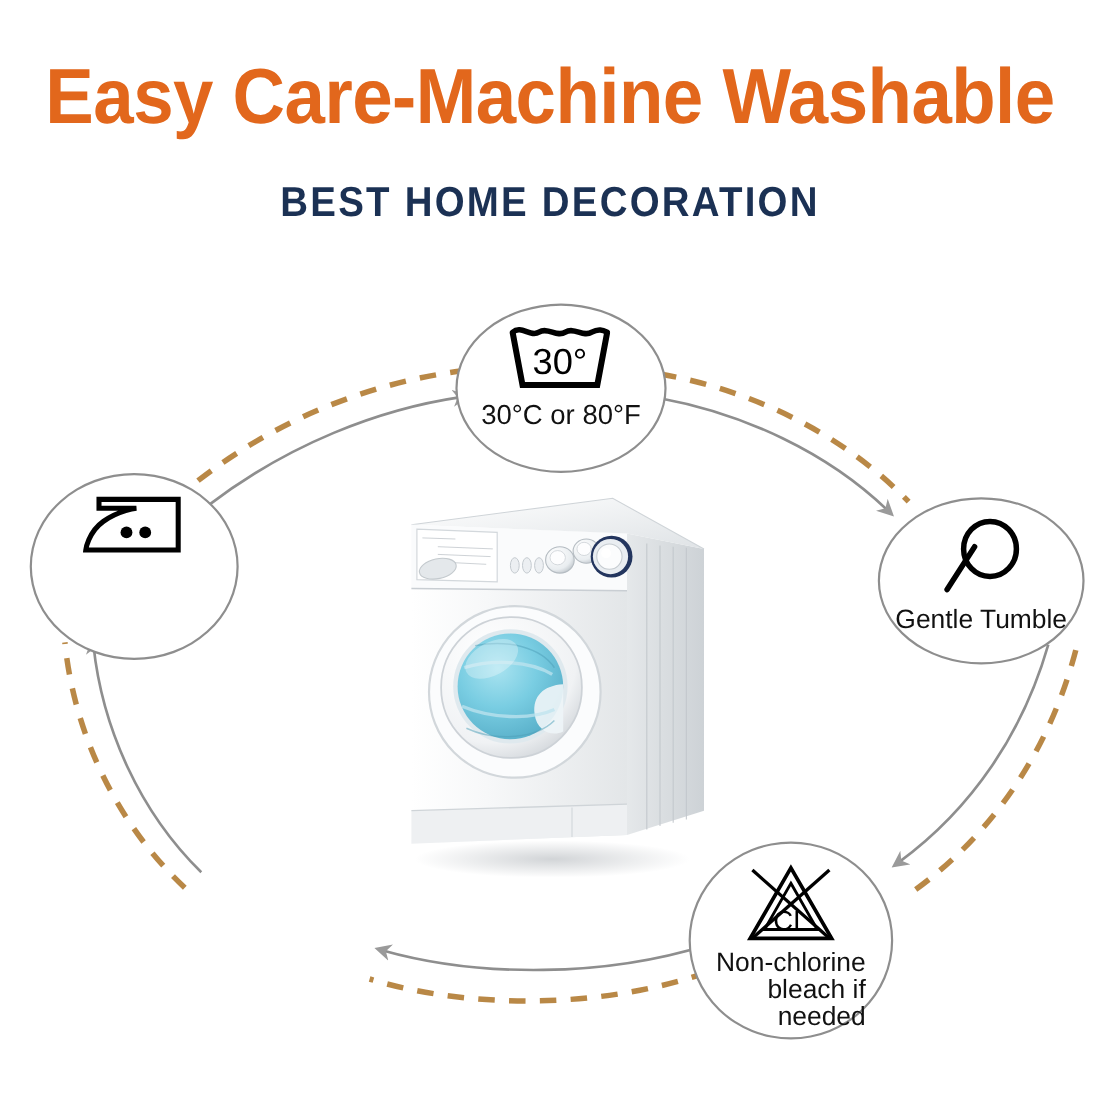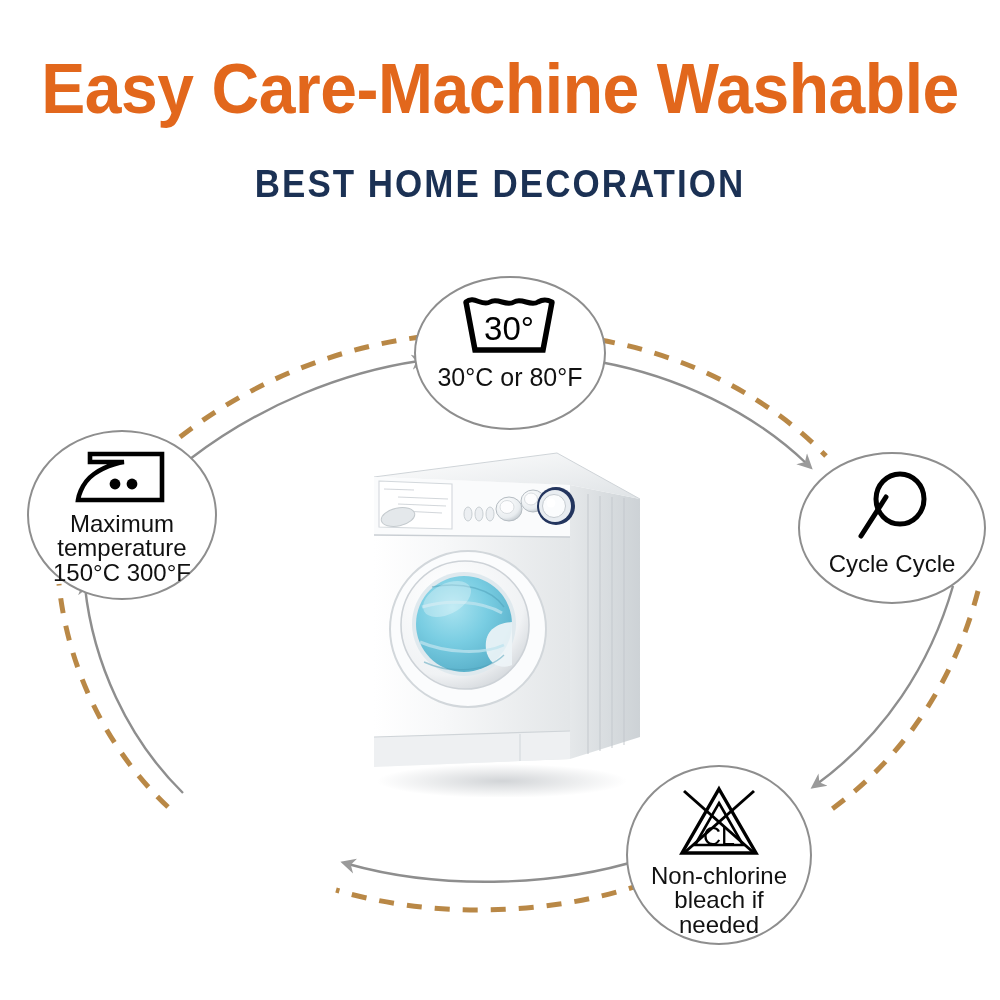--- a/index.html
+++ b/index.html
@@ -77,21 +77,21 @@
     background: #ffffff;
     display: flex;
     flex-direction: column;
     align-items: center;
     justify-content: flex-start;
   }
   .node .icon {
     display: block;
   }
   .node .caption {
-    text-align: center;
+    text-align: right;
     color: #111111;
     font-family: "Liberation Sans", sans-serif;
     font-weight: 400;
     line-height: 1.02;
     white-space: pre-line;
   }
 
   
   #node-wash   { left: 414px; top: 264px; width: 192px; height: 154px; }
   #node-gentle { left: 798px; top: 440px; width: 188px; height: 152px; }
@@ -285,21 +285,21 @@
         <text x="51" y="48" text-anchor="middle" font-family="Liberation Sans, sans-serif" font-size="33" font-weight="400" fill="#000">30°</text>
       </svg>
       <div class="caption">30°C or 80°F</div>
     </div>
 
     <div class="node" id="node-gentle">
       <svg class="icon" width="78" height="74" viewBox="0 0 78 74">
         <ellipse cx="47" cy="29" rx="24" ry="25" fill="none" stroke="#000" stroke-width="5"></ellipse>
         <path d="M8,66 L33,27" fill="none" stroke="#000" stroke-width="5" stroke-linecap="round"></path>
       </svg>
-      <div class="caption">Cycle Cycle</div>
+      <div class="caption">Gentle Tumble</div>
     </div>
 
     <div class="node" id="node-bleach">
       <svg class="icon" width="92" height="80" viewBox="0 0 92 80">
         <path d="M46,6 L83,70 L9,70 Z" fill="none" stroke="#000" stroke-width="3.4"></path>
         <path d="M46,20 L70,62 L22,62 Z" fill="none" stroke="#000" stroke-width="2.6"></path>
         <text x="46" y="62" text-anchor="middle" font-family="Liberation Sans, sans-serif" font-size="25" font-weight="400" fill="#000">CL</text>
         <path d="M11,8 L81,70" fill="none" stroke="#000" stroke-width="3"></path>
         <path d="M81,8 L11,70" fill="none" stroke="#000" stroke-width="3"></path>
       </svg>
@@ -308,19 +308,16 @@
 needed</div>
     </div>
 
 
     <div class="node" id="node-iron">
       <svg class="icon" width="108" height="58" viewBox="0 0 108 58">
         <path d="M22,6 L94,6 L94,52 L10,52 C 10,52 12,36 26,26 C 40,16 56,14 56,14 L22,14 Z" fill="none" stroke="#000" stroke-width="4.6" stroke-linejoin="miter"></path>
         <circle cx="47" cy="36" r="5.4" fill="#000"></circle>
         <circle cx="64" cy="36" r="5.4" fill="#000"></circle>
       </svg>
-      <div class="caption">Maximum
-temperature
-150°C  300°F</div>
     </div>
 
   </div>
 </div>
 
 </body></html>

